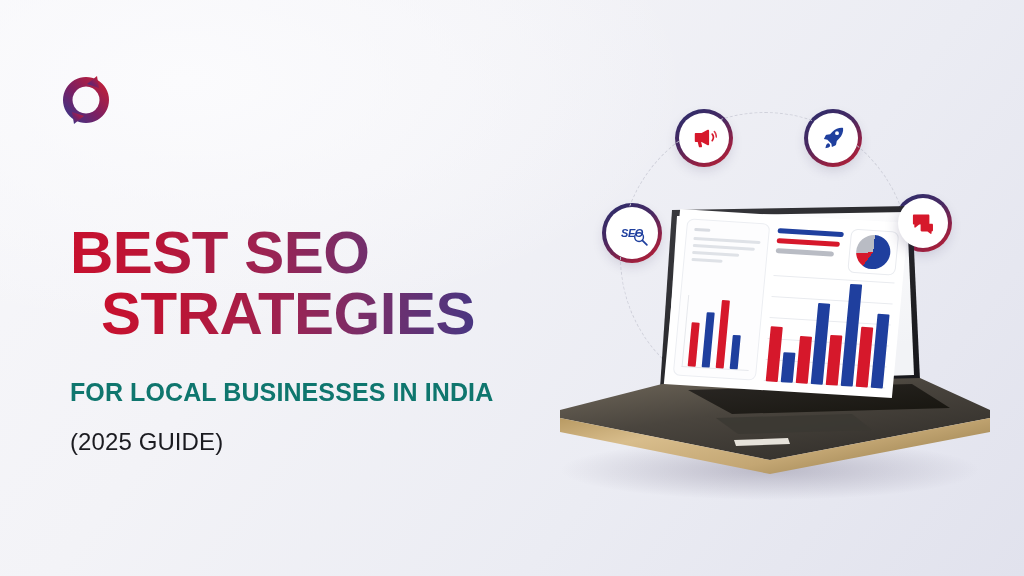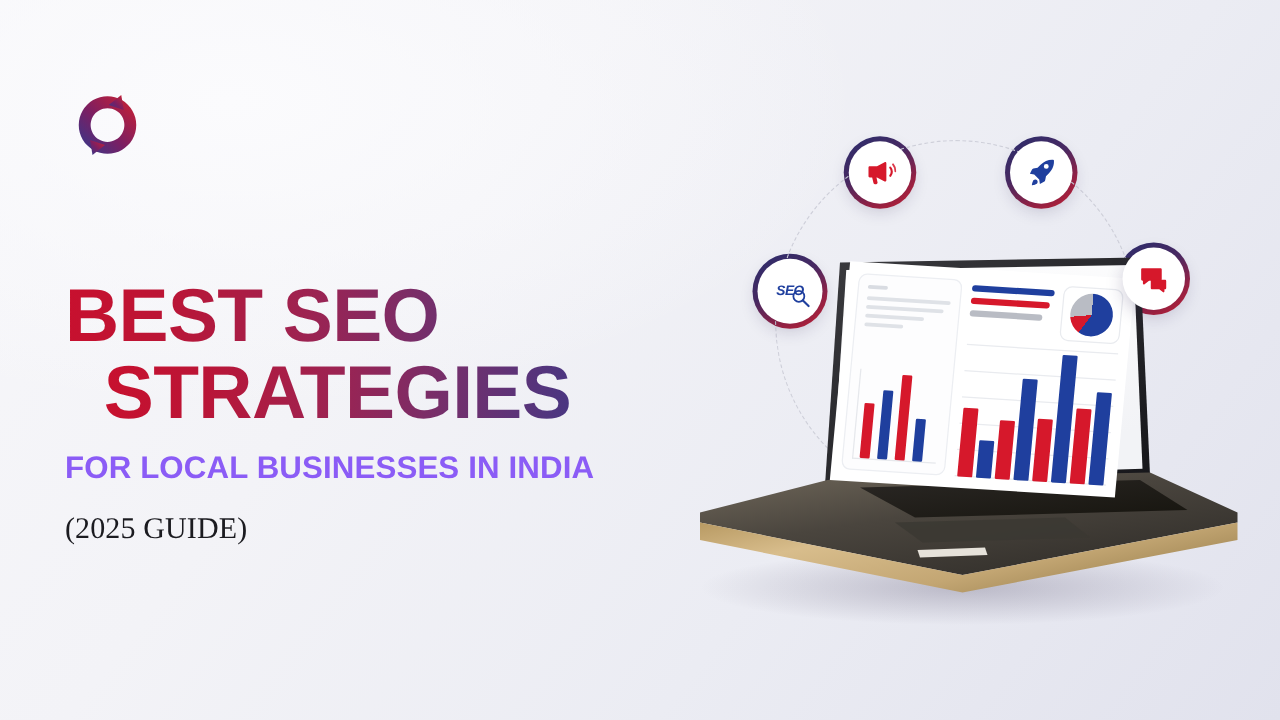--- a/index.html
+++ b/index.html
@@ -9,37 +9,37 @@
     background:
       radial-gradient(ellipse 80% 70% at 18% 14%, #fbfbfd 0%, rgba(251,251,253,0) 62%),
       linear-gradient(128deg, #f7f7fa 0%, #f3f3f7 34%, #ebecf3 66%, #e1e2ed 100%);
     position:relative;
   }
 
   
   #logo-mark { position:absolute; left:58px; top:72px; width:56px; height:56px; }
 
   
-  #headline-block { position:absolute; left:52px; top:224px; width:520px; }
+  #headline-block { position:absolute; left:70px; top:224px; width:520px; }
   .headline {
     font-size:60px; font-weight:bold; line-height:0.98;
     letter-spacing:-0.5px;
     background:linear-gradient(96deg,#c8102e 0%,#bb1536 16%,#9c2352 38%,#70306e 58%,#4a3681 76%,#2f3a8f 100%);
     -webkit-background-clip:text; background-clip:text;
     -webkit-text-fill-color:transparent; color:transparent;
     white-space:nowrap;
   }
   #headline-line2 { margin-top:2px;margin-left:31px; }
   #subtitle-line {
-    margin-top:16px; font-size:25px; font-weight:bold;
-    color:#8b5cf6; letter-spacing:0.1px; white-space:nowrap;
+    margin-top:34px; font-size:25px; font-weight:bold;
+    color:#0f766e; letter-spacing:0.1px; white-space:nowrap;
   }
   #guide-line {
     margin-top:21px; font-size:24px; font-weight:normal;
-    color:#1b1b20; letter-spacing:0.1px;font-family:Liberation Serif, serif;
+    color:#1b1b20; letter-spacing:0.1px;
   }
 
   
   #artwork { position:absolute; left:520px; top:88px; width:500px; height:430px; }
   #orbit-ring {
     position:absolute; left:100px; top:24px; width:290px; height:290px;
     border:1px dashed #cfd0da; border-radius:50%;
   }
 
   

